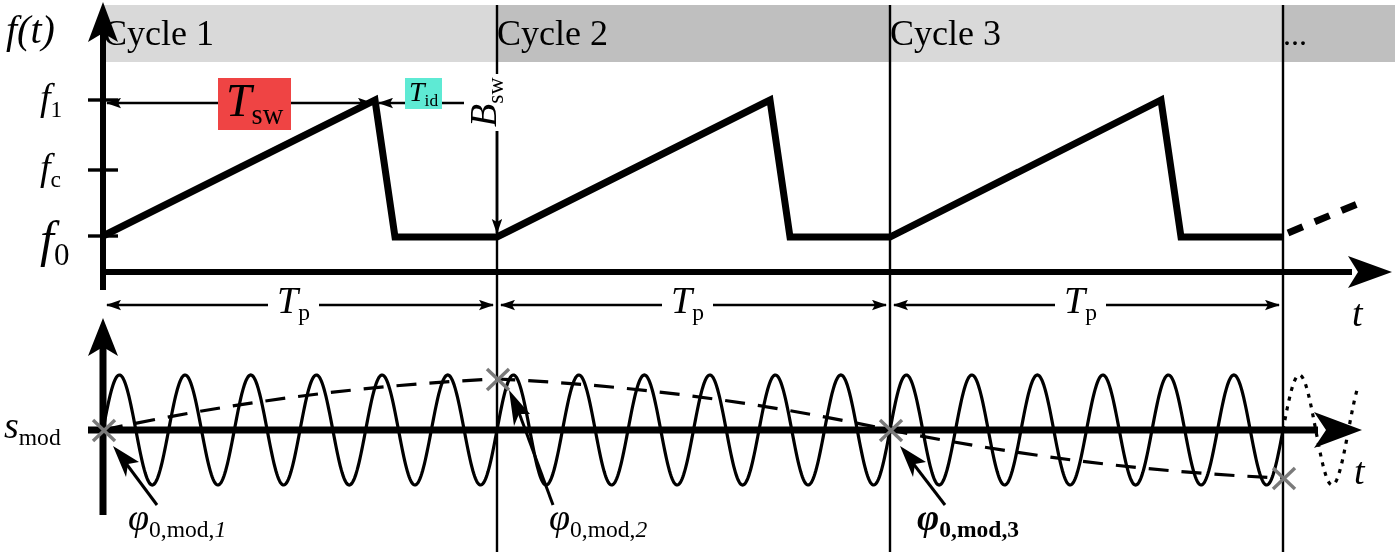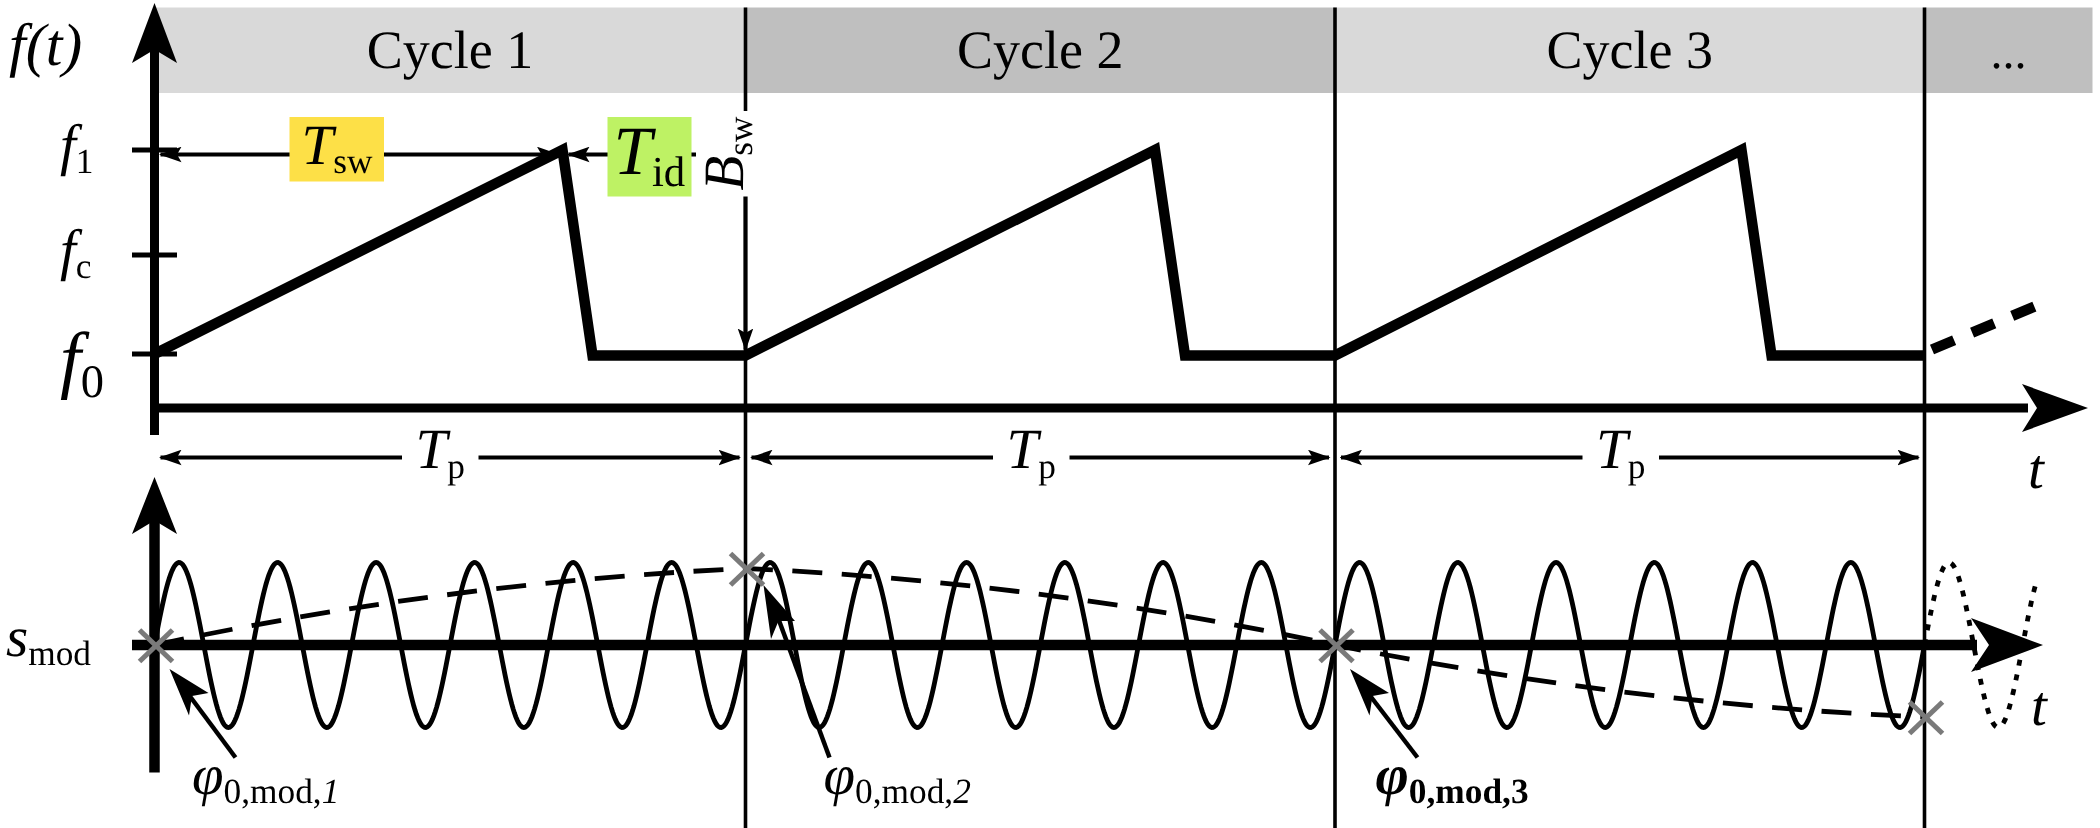--- a/index.html
+++ b/index.html
@@ -4,21 +4,21 @@
 <style>
   html,body{margin:0;padding:0;background:#ffffff;}
   body{width:1400px;height:552px;overflow:hidden;
        font-family:"Liberation Serif","DejaVu Serif",serif;}
   #stage{position:relative;width:1380px;height:552px;}
   svg.layer{position:absolute;left:0;top:0;width:1400px;height:552px;}
   .lbl{position:absolute;white-space:nowrap;color:#000;line-height:1;}
   .it{font-style:italic;}
   .sub{font-size:0.62em;font-style:normal;vertical-align:-0.28em;}
   .subit{font-size:0.62em;font-style:italic;vertical-align:-0.28em;}
-  .cyclelbl{position:absolute;text-align:center;font-size:36px;color:#000;}
+  .cyclelbl{position:absolute;text-align:left;font-size:36px;color:#000;}
 </style>
 </head>
 <body>
 
 <div id="stage">
 
   <svg class="layer">
     <rect id="band0" x="103" y="5" width="394" height="57" fill="#d9d9d9"></rect>
     <rect id="band1" x="497" y="5" width="393" height="57" fill="#bfbfbf"></rect>
     <rect id="band2" x="890" y="5" width="393" height="57" fill="#d9d9d9"></rect>
@@ -132,23 +132,23 @@
 
   <div class="lbl" style="left:40px;top:78px;font-size:38px;"><span class="it">f</span><span class="sub">1</span></div>
   <div class="lbl" style="left:40px;top:148px;font-size:38px;"><span class="it">f</span><span class="sub">c</span></div>
   <div class="lbl" style="left:40px;top:214px;font-size:50px;"><span class="it">f</span><span class="sub">0</span></div>
 
   <div class="cyclelbl" style="left:103px;top:12px;width:394px;">Cycle 1</div>
   <div class="cyclelbl" style="left:497px;top:12px;width:393px;">Cycle 2</div>
   <div class="cyclelbl" style="left:890px;top:12px;width:393px;font-family:Liberation Serif, serif;">Cycle 3</div>
   <div class="cyclelbl" style="left:1283px;top:16px;width:112px;font-size:32px;">...</div>
 
-  <div class="lbl" style="left:193px;top:78px;font-size:38px;background:#fde047;padding:0 8px;"><span class="it">T</span><span class="sub">sw</span></div>
+  <div class="lbl" style="left:218px;top:78px;font-size:46px;background:#ef4444;padding:0 8px;"><span class="it">T</span><span class="sub">sw</span></div>
 
-  <div class="lbl" style="left:405px;top:78px;font-size:46px;background:#bef264;padding:0 4px;"><span class="it">T</span><span class="sub">id</span></div>
+  <div class="lbl" style="left:405px;top:78px;font-size:28px;background:#5eead4;padding:0 4px;"><span class="it">T</span><span class="sub">id</span></div>
 
   <div class="lbl" style="left:464px;top:131px;font-size:38px;transform:rotate(-90deg);transform-origin:left top;background:#fff;padding:0 4px;"><span class="it">B</span><span class="sub">sw</span></div>
 
   <div class="lbl" style="left:268px;top:281px;font-size:38px;background:#fff;padding:0 9px;"><span class="it">T</span><span class="sub">p</span></div>
   <div class="lbl" style="left:662px;top:281px;font-size:38px;background:#fff;padding:0 9px;"><span class="it">T</span><span class="sub">p</span></div>
   <div class="lbl" style="left:1055px;top:281px;font-size:38px;background:#fff;padding:0 9px;"><span class="it">T</span><span class="sub">p</span></div>
 
   <div class="lbl it" style="left:1352px;top:294px;font-size:38px;">t</div>
 
   <div class="lbl" style="left:4px;top:406px;font-size:38px;"><span class="it">s</span><span class="sub">mod</span></div>

